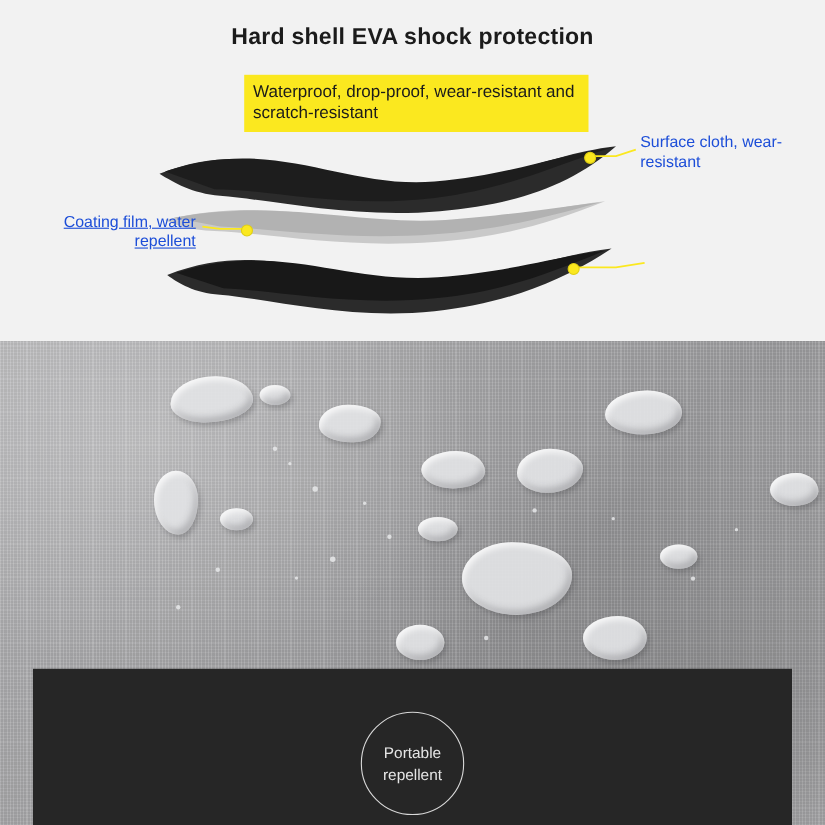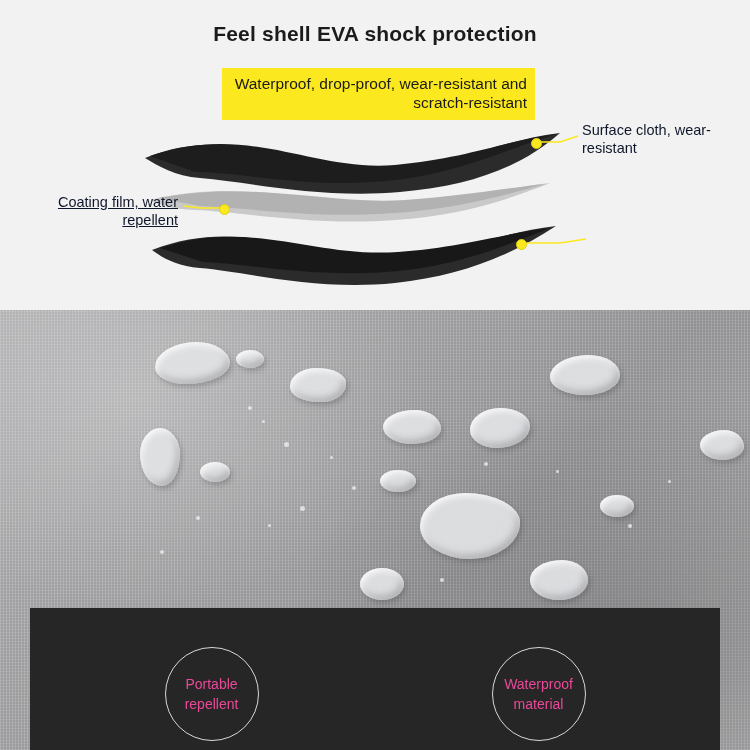--- a/index.html
+++ b/index.html
@@ -38,38 +38,38 @@
     letter-spacing: 0.2px;
   }
   .highlight-box {
     position: absolute;
     left: 222px;
     top: 68px;
     width: 313px;
     padding: 6px 8px 8px 8px;
     background: #fbe81f;
     box-sizing: border-box;
-    text-align: right;
+    text-align: left;
     font-size: 15.5px;
     line-height: 19px;
     color: #1b1b1b;
   }
 
   .diagram {
     position: absolute;
     left: 0; top: 0;
     width: 750px;
     height: 310px;
   }
 
   .callout {
     position: absolute;
     font-size: 14.5px;
     line-height: 18px;
-    color: #0f172a;
+    color: #1d4ed8;
   }
   .callout-surface { left: 582px; top: 121px; width: 160px; }
   .callout-lining  { left: 590px; top: 228px; width: 155px; }
   .callout-coating { left: 8px; top: 193px; width: 170px; text-align: right; text-decoration: underline; }
 
   .dot {
     position: absolute;
     width: 9px; height: 9px;
     border-radius: 50%;
     background: #fbe81f;
@@ -131,40 +131,40 @@
     align-items: center;
     justify-content: space-around;
     padding: 0 18px;
     box-sizing: border-box;
   }
   .circle {
     width: 92px;
     height: 92px;
     border-radius: 50%;
     border: 1px solid #d8d8d8;
-    color: #ec4899;
+    color: #e5e5e5;
     display: flex;
     flex-direction: column;
     align-items: center;
     justify-content: center;
     font-size: 14px;
     line-height: 20px;
     text-align: center;
     margin-top: 30px;
   }
   .circle span { display: block; }
 </style>
 </head>
 <body>
 
 <div class="page">
 
   <div class="top-panel">
 
-    <div class="top-title">Feel shell EVA shock protection</div>
+    <div class="top-title">Hard shell EVA shock protection</div>
 
     <div class="highlight-box">Waterproof, drop-proof, wear-resistant and scratch-resistant</div>
 
     <svg class="diagram" viewBox="0 0 750 310">
 
       <path d="M145 158 C 240 120, 300 175, 390 168 C 470 162, 500 140, 560 133 C 520 168, 470 186, 400 192 C 320 199, 250 182, 200 178 C 175 176, 158 166, 145 158 Z" fill="#2b2b2b"></path>
       <path d="M150 156 C 250 122, 310 172, 395 165 C 465 159, 505 141, 556 134 C 500 152, 460 172, 395 180 C 310 190, 245 172, 195 172 Z" fill="#1d1d1d"></path>
 
       <path d="M150 200 C 250 176, 320 208, 405 203 C 470 199, 505 188, 550 183 C 500 203, 455 216, 395 220 C 312 226, 245 212, 195 210 C 172 209, 160 205, 150 200 Z" fill="#c9c9c9"></path>
       <path d="M158 198 C 255 180, 325 205, 405 200 C 462 196, 500 189, 545 184 C 495 198, 452 209, 395 213 C 315 219, 250 208, 200 206 Z" fill="#b2b2b2"></path>
@@ -219,20 +219,16 @@
     <div class="spray" style="left:440px; top:268px; width:4px; height:4px;"></div>
     <div class="spray" style="left:160px; top:240px; width:4px; height:4px;"></div>
   </div>
 
   <div class="bottom-panel">
     <div class="circles">
       <div class="circle">
         <span>Portable</span>
         <span>repellent</span>
       </div>
-      <div class="circle">
-        <span>Waterproof</span>
-        <span>material</span>
-      </div>
     </div>
   </div>
 
 </div>
 
 </body></html>

